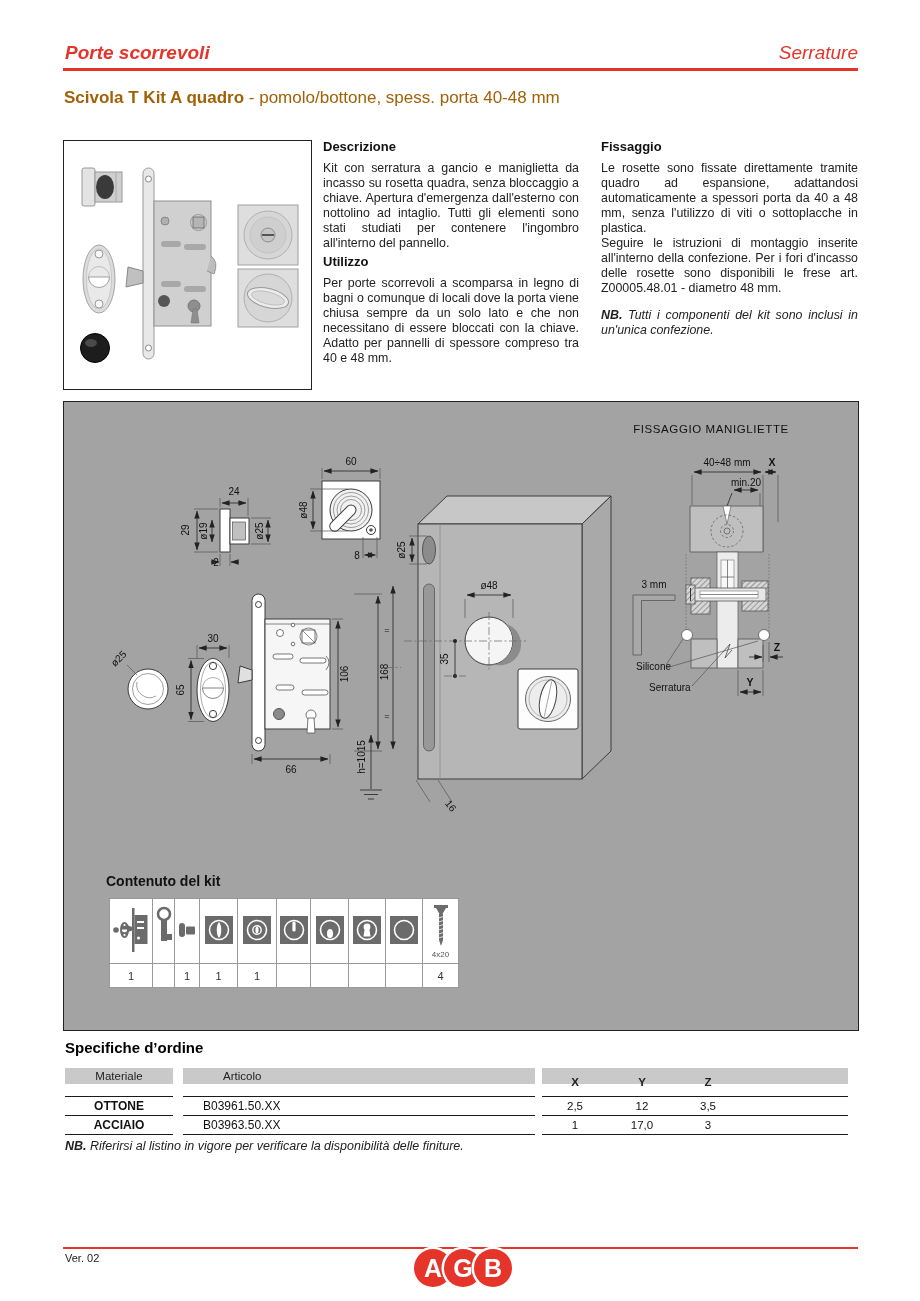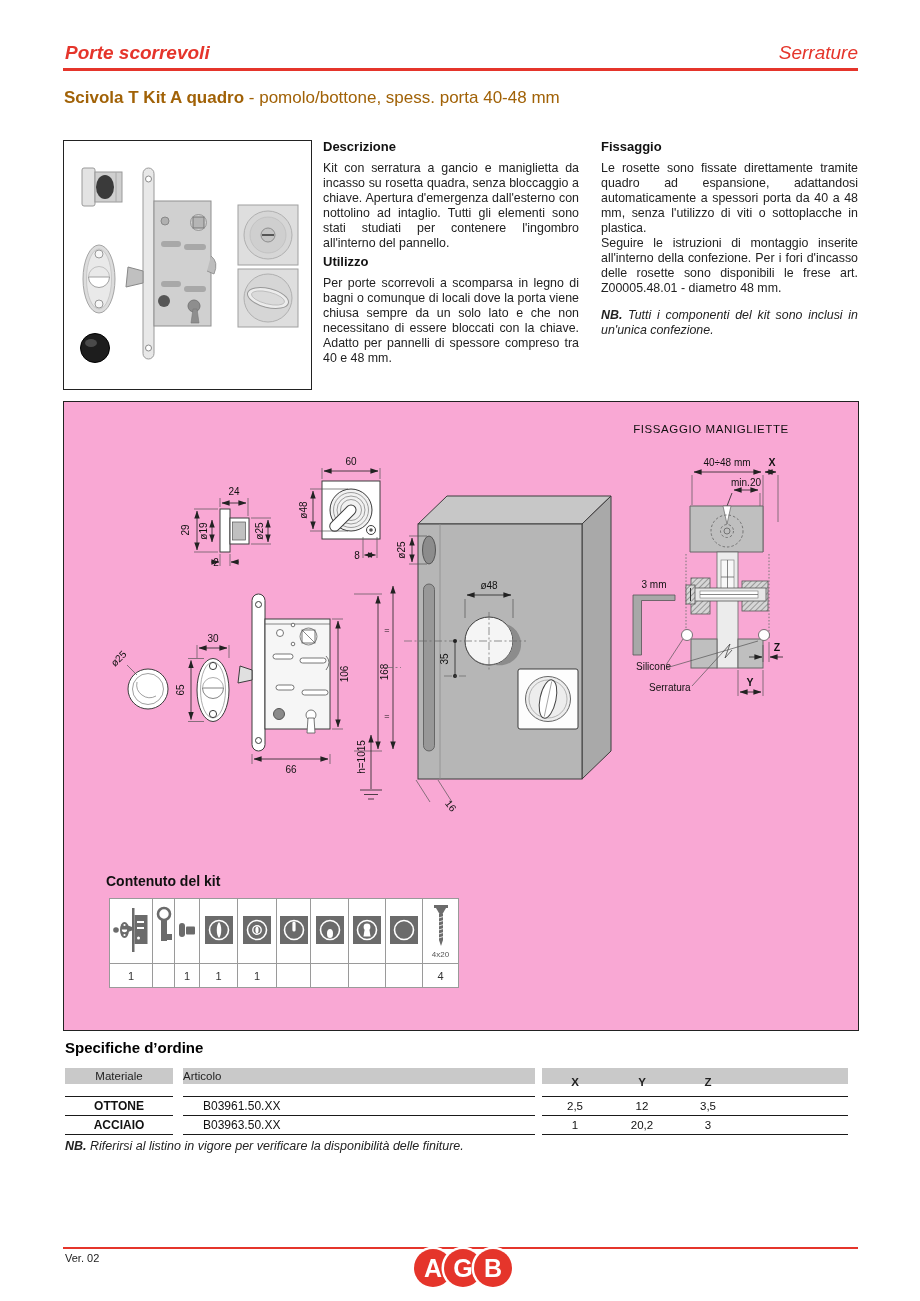--- a/index.html
+++ b/index.html
@@ -16,21 +16,21 @@
   
   .col{position:absolute;top:139px;font-size:12.4px;line-height:15px;text-align:justify;color:#222;}
   .col h3{margin:0 0 7px 0;font-size:13px;font-weight:bold;color:#111;text-align:left;}
   .col h3.gap{margin-top:3px;}
   .col p{margin:0;}
   .col p.nb{margin-top:12px;font-style:italic;}
   .col p.nb .nbb{font-weight:bold;}
   .col-desc{left:323px;width:256px;}
   .col-fiss{left:601px;width:257px;}
   
-  .draw-box{position:absolute;left:63px;top:401px;width:794px;height:628px;border:1px solid #222;background:#f9a8d4;}
+  .draw-box{position:absolute;left:63px;top:401px;width:794px;height:628px;border:1px solid #222;background:#a3a3a3;}
   .draw-box svg.main{position:absolute;left:0;top:0;}
   svg text{font-family:"Liberation Sans",sans-serif;}
   .dm{font-size:10px;fill:#111;}
   .dmb{font-size:10.5px;font-weight:bold;fill:#111;}
   .d-line{stroke:#222;stroke-width:0.8;fill:none;}
   .d-thin{stroke:#555;stroke-width:0.7;fill:none;}
   .d-part{stroke:#3c3c3c;stroke-width:1;fill:#fff;}
   .cl{stroke:#666;stroke-width:0.7;stroke-dasharray:8 2.5 2 2.5;fill:none;}
   
   .kit-head{position:absolute;left:42px;top:471px;font-size:14px;font-weight:bold;color:#111;}
@@ -39,21 +39,21 @@
                 font-size:11px;color:#333;background:#fff;}
   .kit-table tr.icons td{height:64px;}
   .kit-table tr.qty td{height:23px;}
   .icon-cell{display:flex;flex-direction:column;align-items:center;justify-content:flex-start;}
   .screw-lbl{font-size:8px;color:#555;margin-top:1px;}
   
   .ord-title{position:absolute;left:65px;top:1039px;font-size:15px;font-weight:bold;color:#000000;}
   .ordh{position:absolute;top:1068px;height:16px;background:#c9c9c9;font-size:11.5px;color:#222;
         display:flex;align-items:center;}
   .ordh-mat{left:65px;width:108px;justify-content:center;}
-  .ordh-art{left:183px;width:352px;box-sizing:border-box;}
+  .ordh-art{left:183px;width:352px;padding-left:40px;box-sizing:border-box;}
   .ordh-xyz{left:542px;width:306px;}
   .xyzlbl{position:absolute;top:0;height:28px;width:40px;display:flex;align-items:center;
           justify-content:center;font-weight:bold;}
   .tline{position:absolute;height:1.5px;background:#1a1a1a;}
   .ord-cell{position:absolute;height:19px;display:flex;align-items:center;font-size:12px;color:#111;}
   .oc-mat{width:108px;justify-content:center;font-weight:bold;}
   .oc-art{width:330px;padding-left:20px;}
   .oc-val{width:40px;justify-content:center;font-size:11.5px;}
   .ord-nb{position:absolute;left:65px;top:1139px;font-size:12.5px;font-style:italic;color:#222;}
   .ord-nb .nbb{font-weight:bold;}
@@ -518,21 +518,21 @@
   <div class="ord-cell oc-val" style="left:622px;top:1096px">12</div>
   <div class="ord-cell oc-val" style="left:688px;top:1096px">3,5</div>
 
   <div class="tline" style="left:65px;top:1114.5px;width:108px"></div>
   <div class="tline" style="left:183px;top:1114.5px;width:352px"></div>
   <div class="tline" style="left:542px;top:1114.5px;width:306px"></div>
 
   <div class="ord-cell oc-mat" style="left:65px;top:1115px">ACCIAIO</div>
   <div class="ord-cell oc-art" style="left:183px;top:1115px">B03963.50.XX</div>
   <div class="ord-cell oc-val" style="left:555px;top:1115px">1</div>
-  <div class="ord-cell oc-val" style="left:622px;top:1115px">20,2</div>
+  <div class="ord-cell oc-val" style="left:622px;top:1115px">17,0</div>
   <div class="ord-cell oc-val" style="left:688px;top:1115px">3</div>
 
   <div class="tline" style="left:65px;top:1133.5px;width:108px"></div>
   <div class="tline" style="left:183px;top:1133.5px;width:352px"></div>
   <div class="tline" style="left:542px;top:1133.5px;width:306px"></div>
 
   <div class="ord-nb"><span class="nbb">NB.</span><span> Riferirsi al listino in vigore per verificare la disponibilità delle finiture.</span></div>
 
   <div class="ftr-rule"></div>
   <div class="ver">Ver. 02</div>

